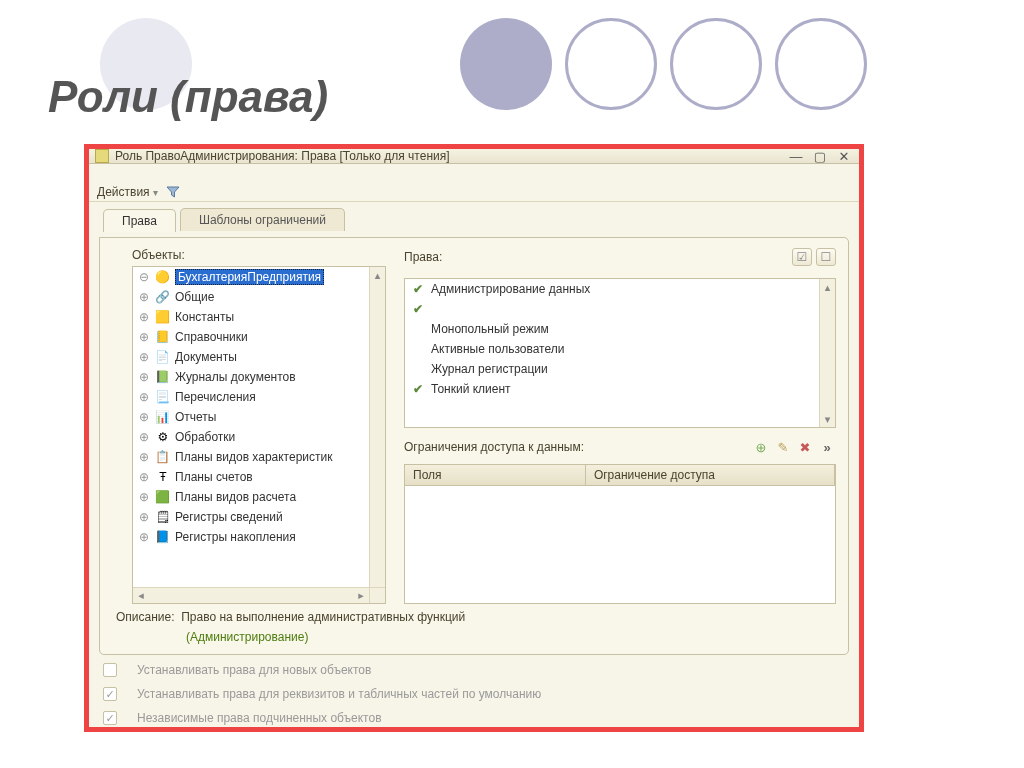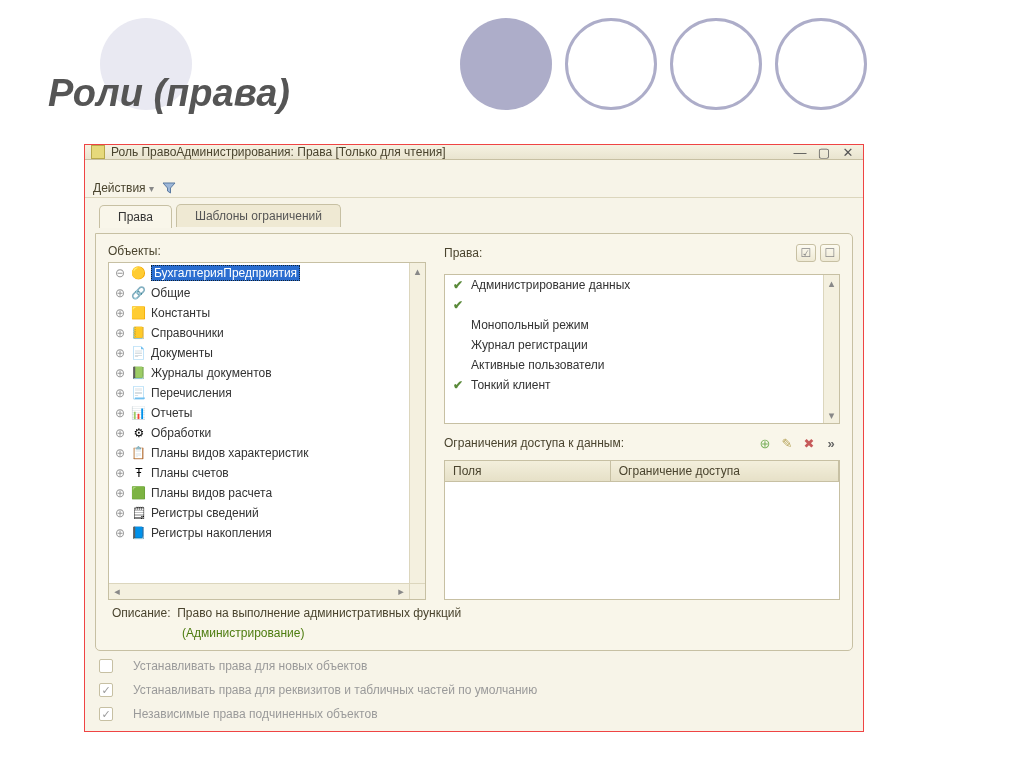--- a/index.html
+++ b/index.html
@@ -16,32 +16,32 @@
   .circle { position: absolute; border-radius: 50%; width: 92px; height: 92px; top: 18px; }
   .c1 { left: 100px; background: #e9e9f2; }
   .c2 { left: 460px; background: #adadc9; }
   .c3 { left: 565px; border: 3px solid #adadc9; }
   .c4 { left: 670px; border: 3px solid #adadc9; }
   .c5 { left: 775px; border: 3px solid #adadc9; }
 
   .slide-title {
     position: absolute;
     top: 72px; left: 48px;
-    font-size: 38px;
+    font-size: 44px;
     font-style: italic;
     font-weight: bold;
     color: #555;
   }
 
   .window {
     position: absolute;
     top: 144px; left: 84px;
     width: 780px; height: 588px;
     background: #f7f4e8;
-    border: 1px solid #ef4444;
+    border: 5px solid #ef4444;
     display: flex;
     flex-direction: column;
   }
   .titlebar {
     height: 24px;
     background: linear-gradient(#f5f2e2,#e9e4cf);
     border-bottom: 1px solid #c7c0a3;
     display: flex; align-items: center;
     padding: 0 6px;
     color: #4a442e;
@@ -78,21 +78,21 @@
   .panel {
     border: 1px solid #c7c0a3;
     border-radius: 0 5px 5px 5px;
     flex:1;
     background:#f9f6ea;
     padding: 10px 12px;
     display:flex; flex-direction:column; gap:6px;
   }
 
   .columns { display:flex; gap:18px; flex:1; min-height:0; }
-  .left-col { width: 318px; display:flex; flex-direction:column; }
+  .left-col { width: 254px; display:flex; flex-direction:column;margin-left:20px; }
   .right-col { flex:1; display:flex; flex-direction:column; gap:8px; }
 
   .col-header { color:#4a442e; margin-bottom:4px; display:flex; align-items:center;}
   .col-header .hspacer{flex:1;}
   .icon-btn { width:20px;height:18px; border:1px solid #c7c0a3; background:linear-gradient(#fdfbf1,#eee9d4); border-radius:3px; margin-left:4px; display:flex;align-items:center;justify-content:center; color:#888; font-size:12px;}
 
   .listbox {
     flex:1;
     border:1px solid #c7c0a3;
     background:#fff;
@@ -285,25 +285,25 @@
                 </div>
               <div class="rights-row">
                   <span class="check">✔</span>
                 </div>
               <div class="rights-row">
                   <span class="check"></span>
                   <span>Монопольный режим</span>
                 </div>
               <div class="rights-row">
                   <span class="check"></span>
+                  <span>Активные пользователи</span>
+                </div>
+              <div class="rights-row">
+                  <span class="check"></span>
                   <span>Журнал регистрации</span>
-                </div>
-              <div class="rights-row">
-                  <span class="check"></span>
-                  <span>Активные пользователи</span>
                 </div>
               <div class="rights-row">
                   <span class="check">✔</span>
                   <span>Тонкий клиент</span>
                 </div>
             </div>
             <div class="scrollbar-v">
               <div class="sb-btn">▴</div>
               <div class="sb-track"></div>
               <div class="sb-btn">▾</div>

